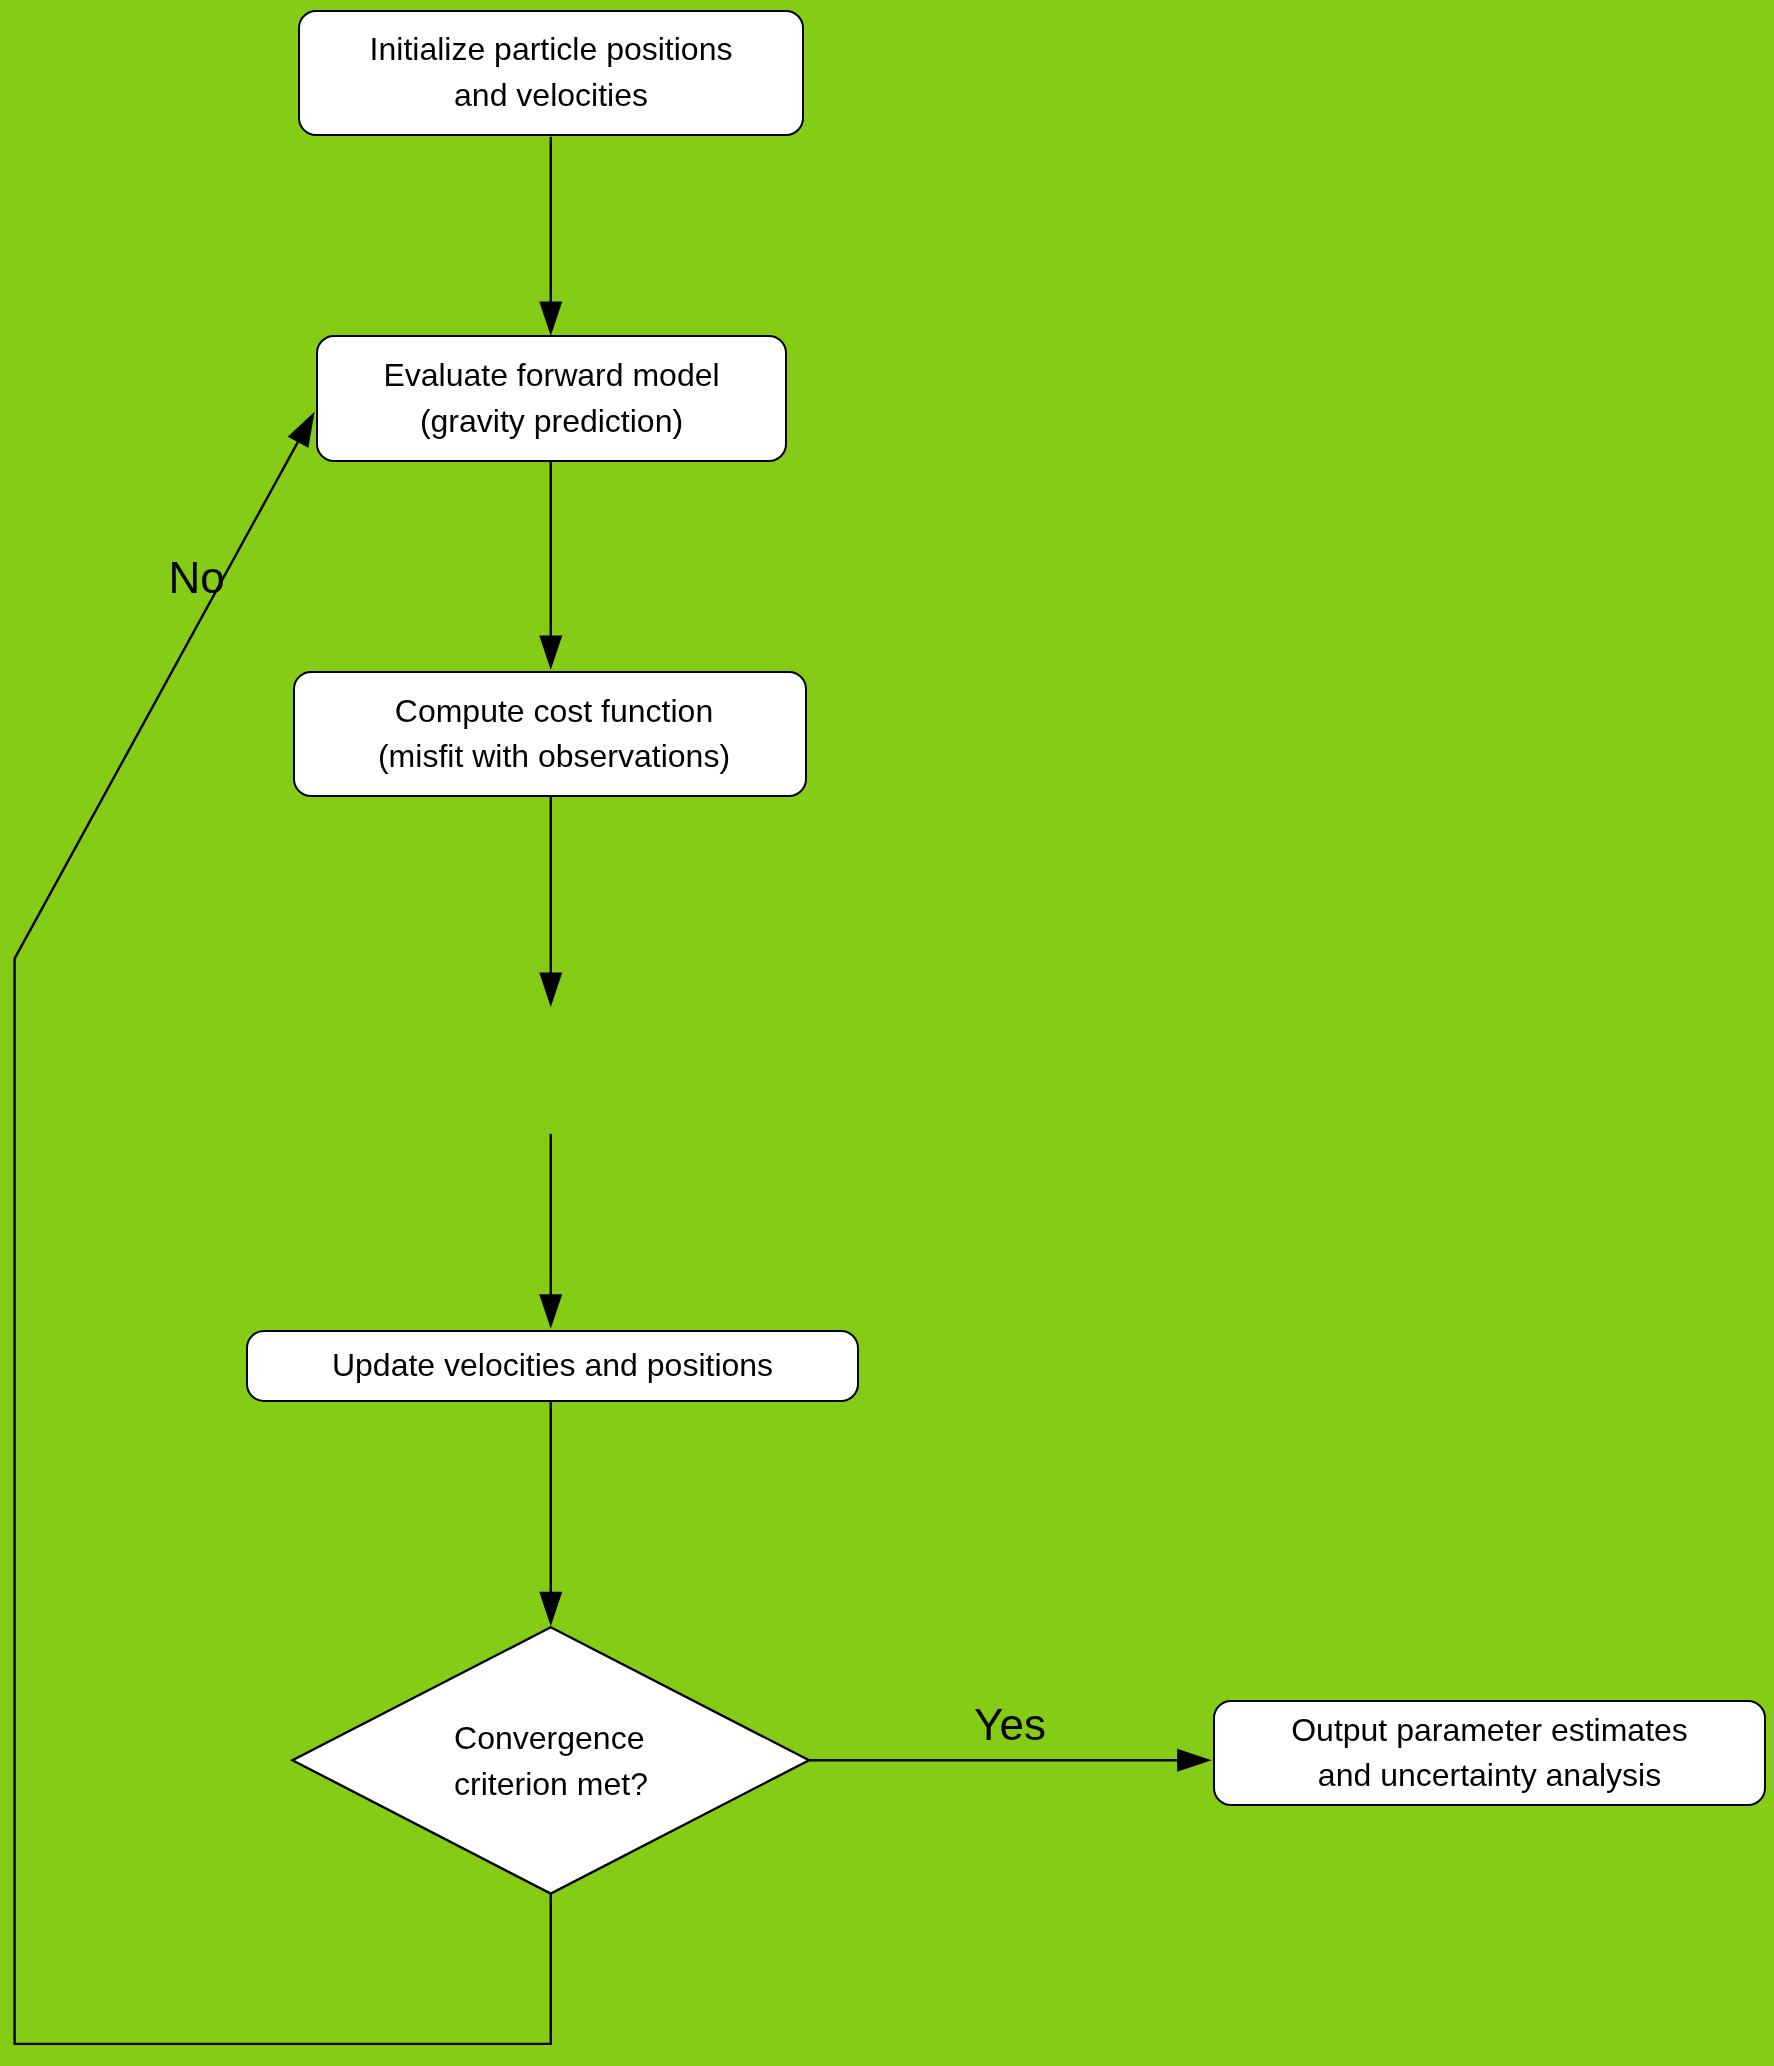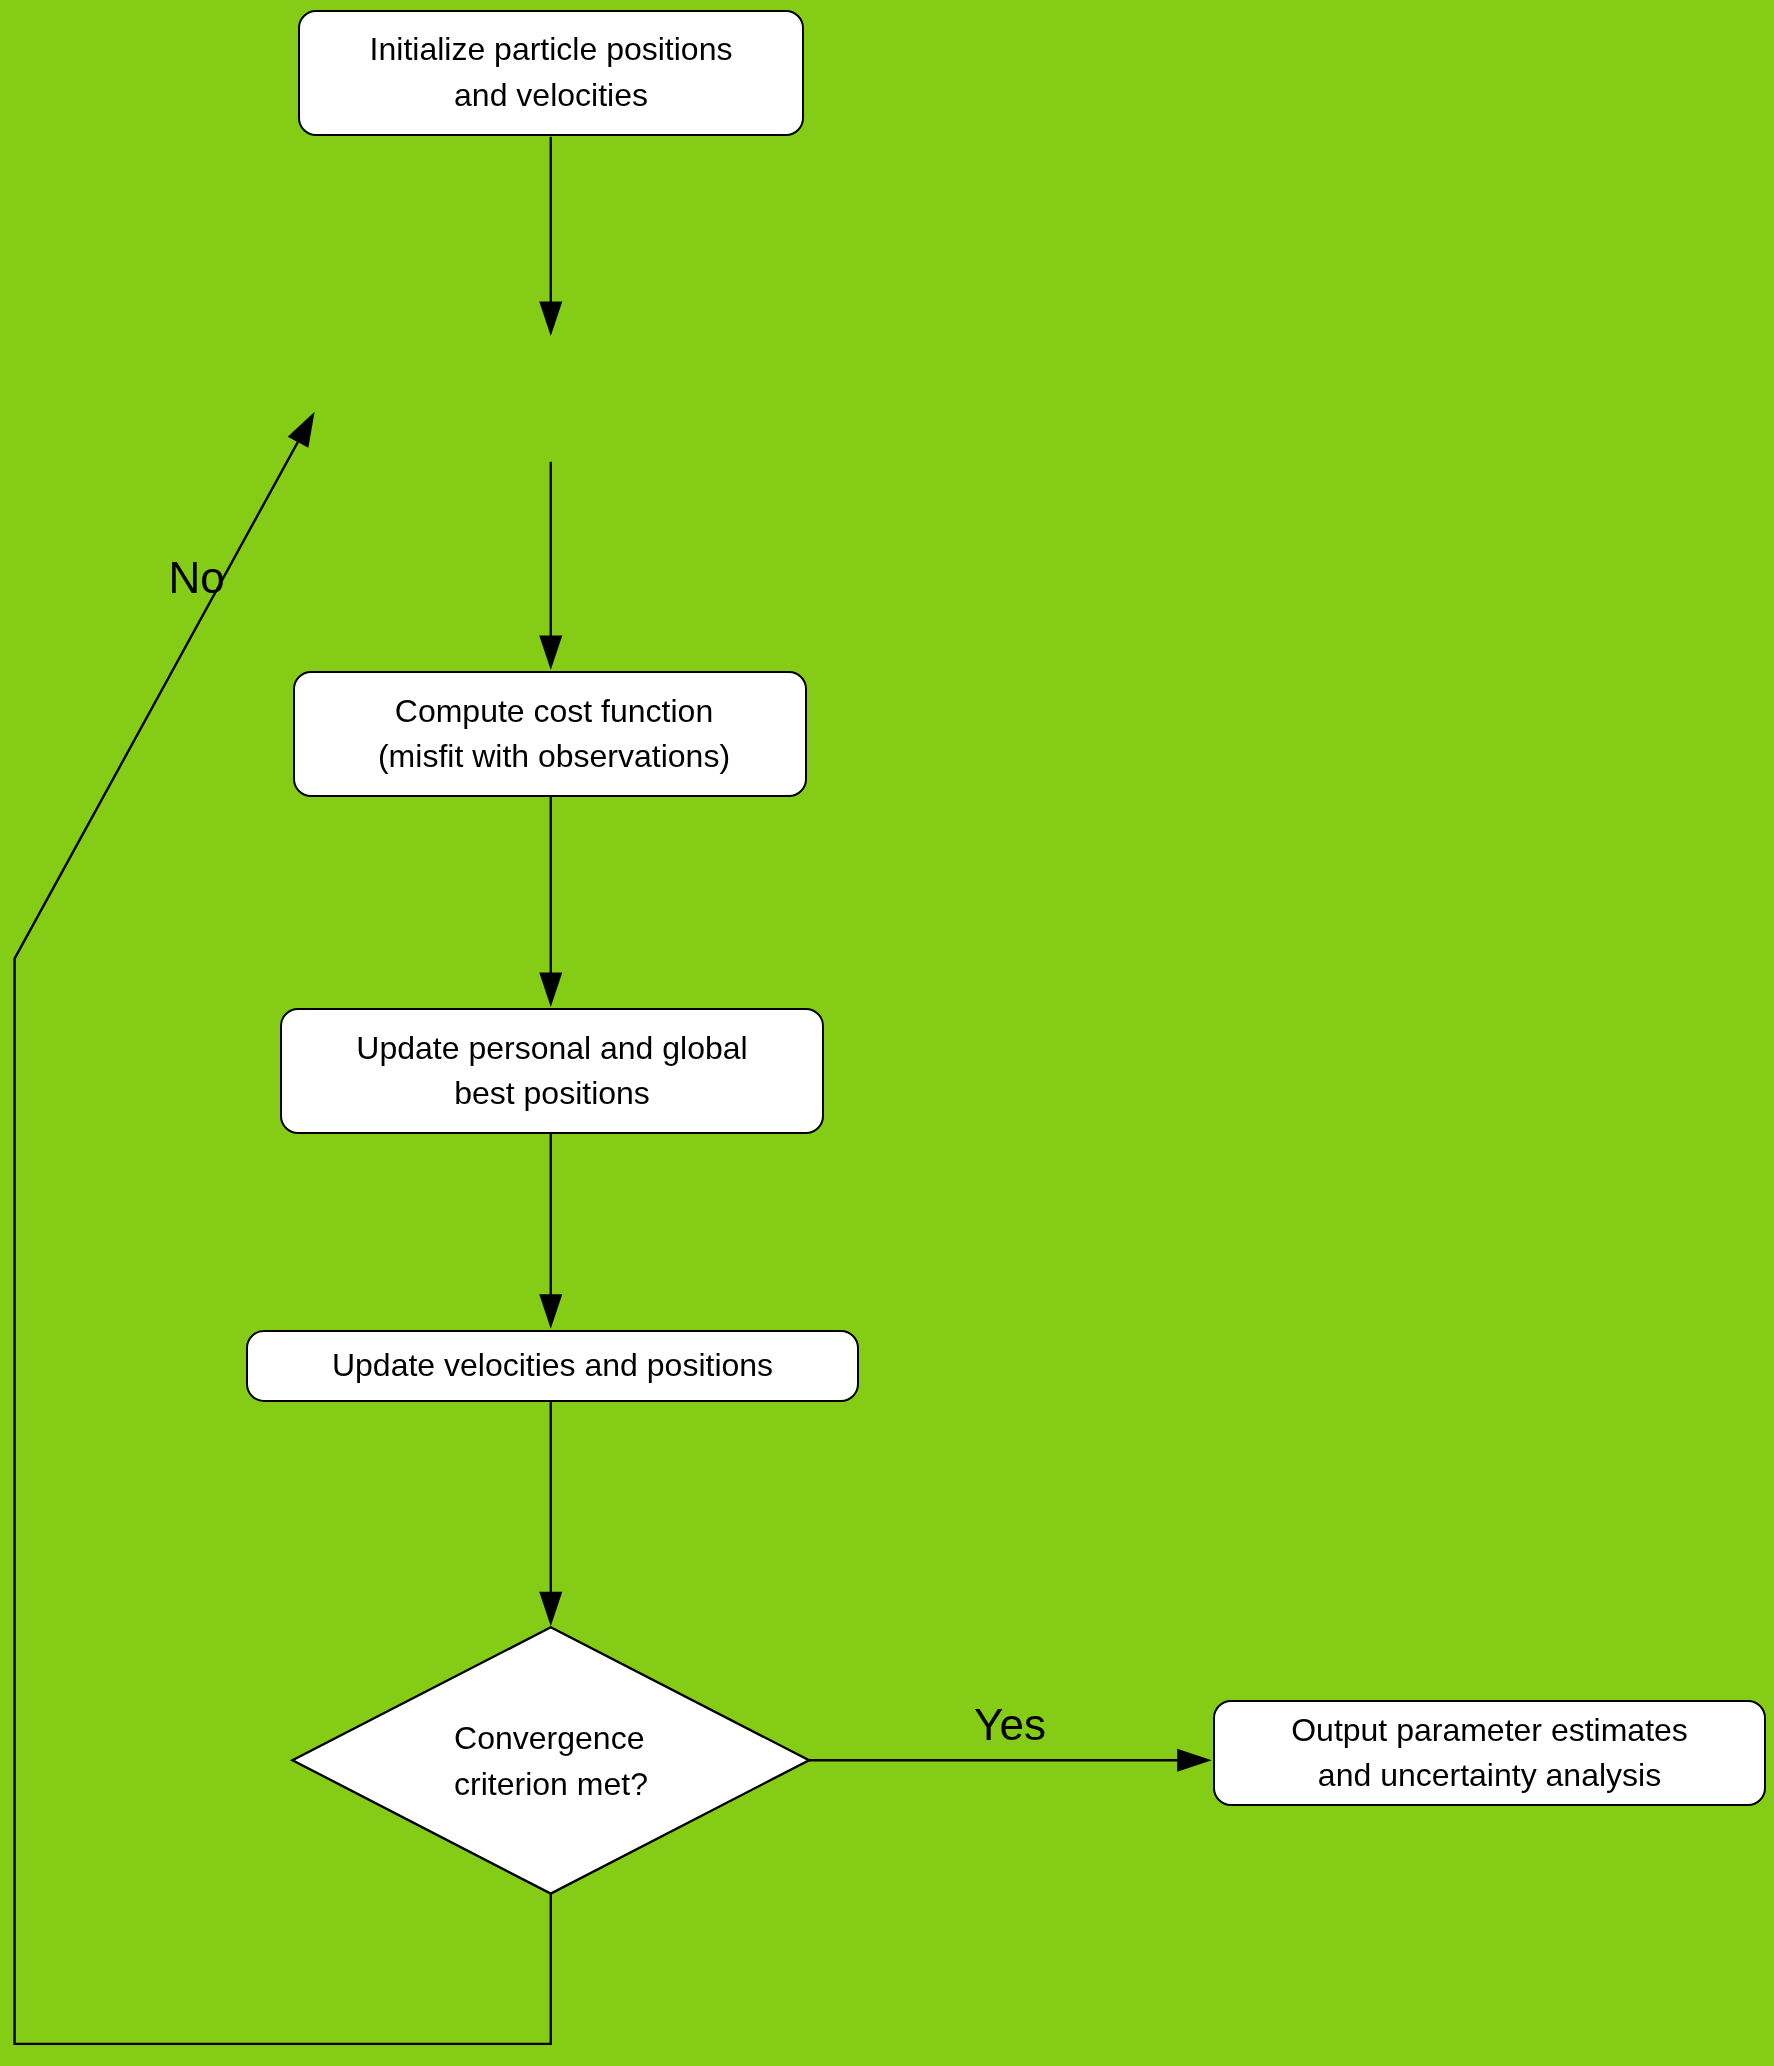--- a/index.html
+++ b/index.html
@@ -96,26 +96,26 @@
     <line x1="1685" y1="3667" x2="2462" y2="3667" stroke="#000000" stroke-width="5"></line>
     <polygon points="2524,3667 2452,3643 2452,3691" fill="#000000"></polygon>
 
     <polyline points="1147,3945 1147,4258 30,4258 30,1997 620,921" fill="none" stroke="#000000" stroke-width="5"></polyline>
     <polygon points="655,858 642,933 599,910" fill="#000000"></polygon>
   </svg>
 
   <div class="node" id="node-init">Initialize particle positions
 and velocities</div>
 
+  <div class="node" id="node-evaluate">Evaluate forward model
+(gravity prediction)</div>
 
   <div class="node" id="node-cost">Compute cost function
 (misfit with observations)</div>
 
-  <div class="node" id="node-update-best">Update personal and global
-best positions</div>
 
   <div class="node" id="node-update-vel">Update velocities and positions</div>
 
   <div class="diamond-label" id="decision-text">Convergence
 criterion met?</div>
 
   <div class="node" id="node-output">Output parameter estimates
 and uncertainty analysis</div>
 
   <div class="edge-label" id="label-yes">Yes</div>

